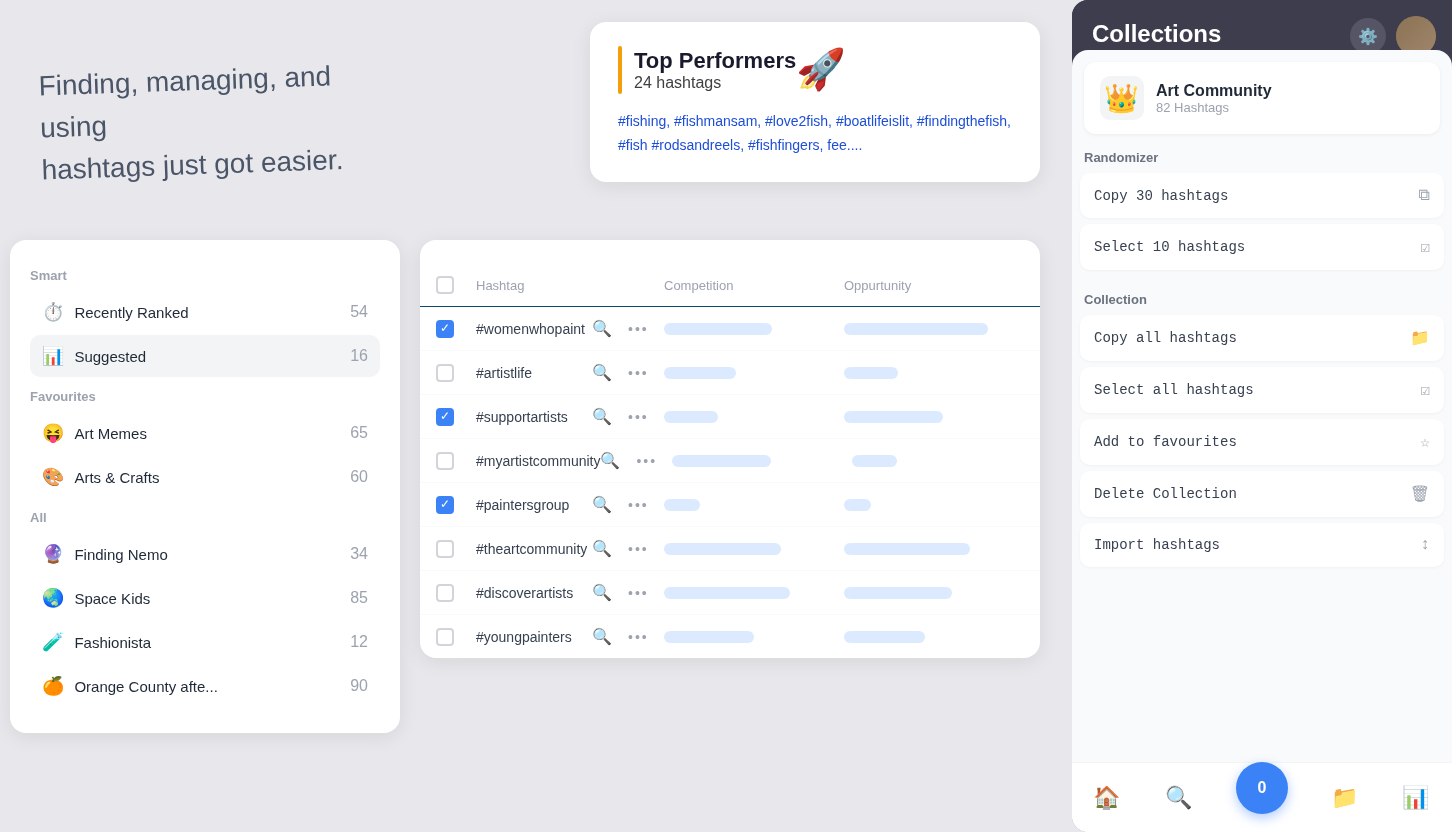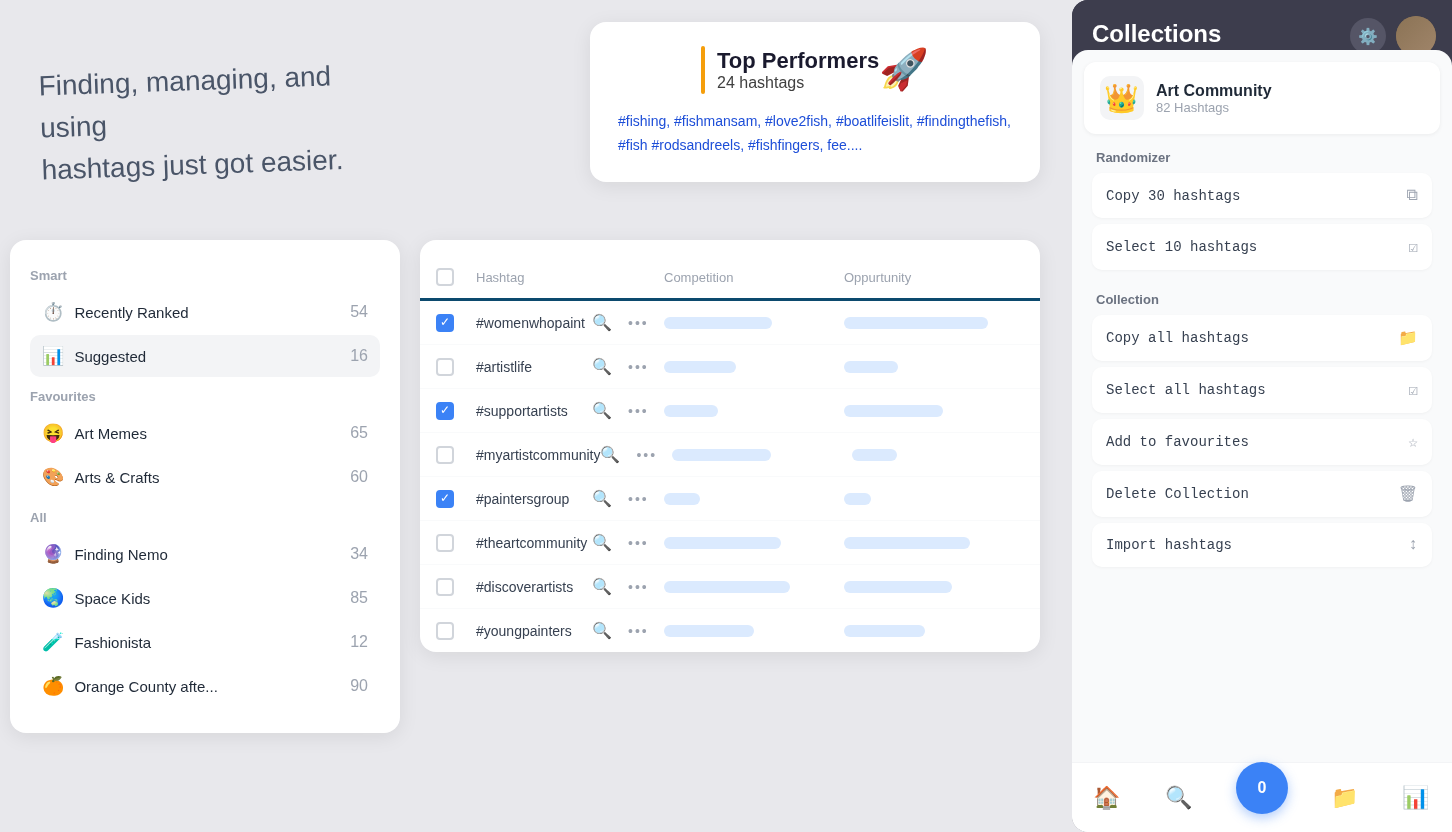--- a/index.html
+++ b/index.html
@@ -38,21 +38,21 @@
       top: 22px;
       left: 590px;
       width: 450px;
       background: white;
       border-radius: 16px;
       padding: 24px 28px;
       box-shadow: 0 4px 20px rgba(0,0,0,0.08);
     }
     .tp-header {
       display: flex;
-      justify-content: center;
+      justify-content: flex-start;
       align-items: flex-start;
       margin-bottom: 16px;
     }
     .tp-title-group {
       display: flex;
       align-items: center;
       gap: 12px;
     }
     .tp-bar {
       width: 4px;
@@ -123,22 +123,23 @@
       border-radius: 16px;
       padding: 0;
       box-shadow: 0 4px 20px rgba(0,0,0,0.08);
       max-height: 580px;
       overflow: hidden;
     }
     .table-header {
       display: grid;
       grid-template-columns: 40px 1fr 36px 36px 180px 180px;
       align-items: center;
-      padding: 28px 16px 12px;
-      border-bottom: 3px solid #0c4a6e;
+      padding: 20px 16px 12px;
+      border-bottom: 1px solid #0c4a6e;
+      margin-top: 16px;
     }
     .table-col-label {
       font-size: 13px;
       color: #9ca3af;
       font-weight: 500;
     }
     .table-row {
       display: grid;
       grid-template-columns: 40px 1fr 36px 36px 180px 180px;
       align-items: center;
@@ -291,21 +292,21 @@
       font-weight: 700;
       color: #1f2937;
     }
     .collection-count {
       font-size: 13px;
       color: #9ca3af;
     }
 
     
     .action-section {
-      padding: 12px 20px 0;
+      padding: 12px 8px 0;
     }
     .action-section-label {
       font-size: 13px;
       font-weight: 700;
       color: #6b7280;
       padding: 4px 4px 8px;
     }
     .action-item {
       display: flex;
       align-items: center;

